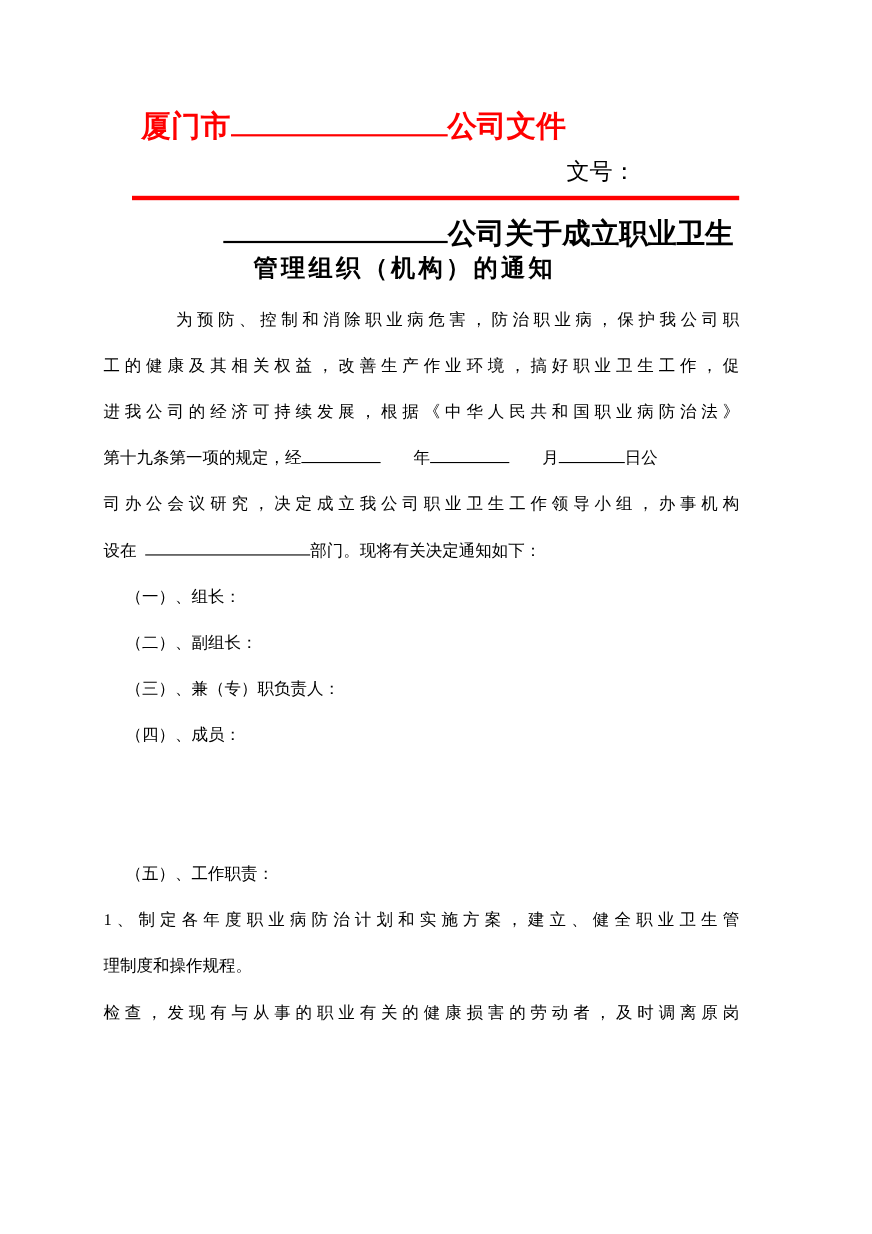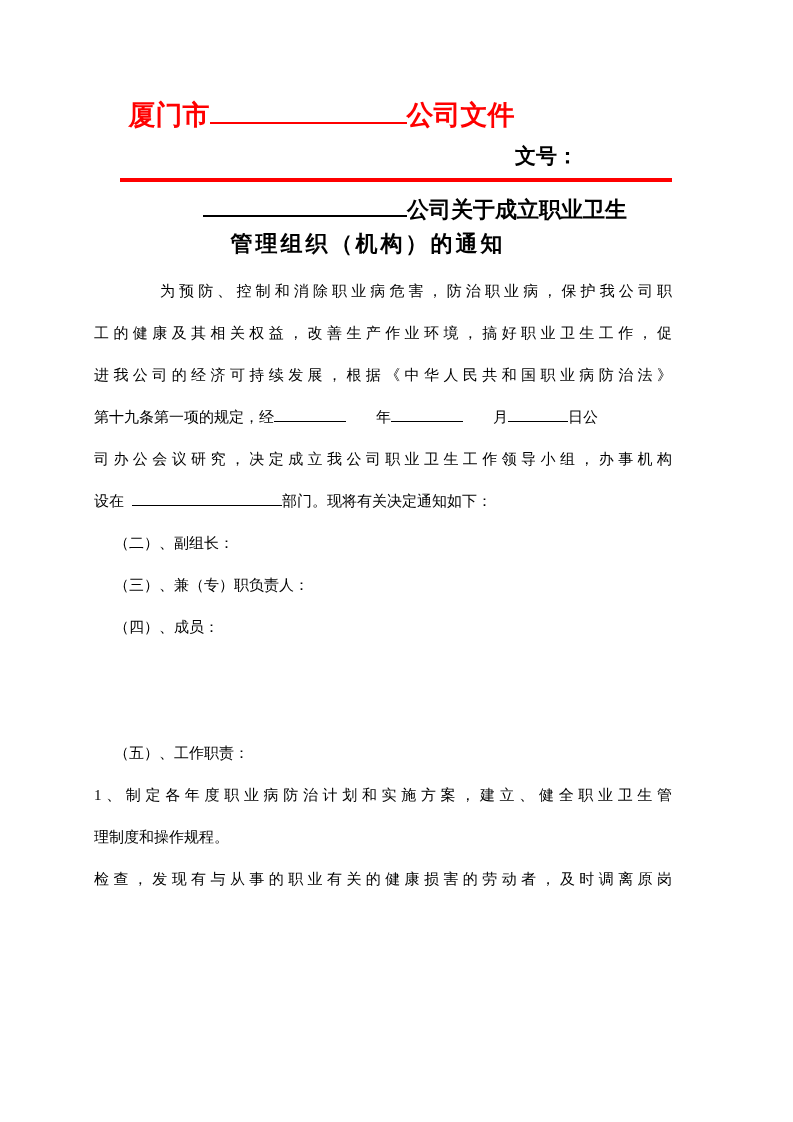--- a/index.html
+++ b/index.html
@@ -18,30 +18,30 @@
     font-size:27px;font-weight:bold;color:#FF0000;
     line-height:36px;white-space:nowrap;
   }
   .red-header .blank{
     display:inline-block;width:197px;height:1em;
     border-bottom:2px solid #FF0000;
     vertical-align:baseline;
   }
   .doc-number{
     position:absolute;top:142px;left:515px;
-    font-size:21px;line-height:28px;color:#000;font-weight:bold;
+    font-size:21px;line-height:28px;color:#000;
   }
   .red-rule{
     position:absolute;top:178px;left:120px;
     width:552px;height:4px;background:#FF0000;
   }
   
   .title-line1{
     position:absolute;top:193px;left:203px;
-    font-size:22px;font-weight:bold;line-height:30px;white-space:nowrap;
+    font-size:26px;font-weight:bold;line-height:30px;white-space:nowrap;
   }
   .title-line1 .blank{
     display:inline-block;width:204px;height:1em;
     border-bottom:2px solid #000;
     vertical-align:baseline;
   }
   .title-line2{
     position:absolute;top:229px;left:0;width:736px;
     text-align:center;letter-spacing:3px;
     font-size:22px;font-weight:bold;line-height:30px;
@@ -86,20 +86,21 @@
     <div class="line just indent">为预防、控制和消除职业病危害，防治职业病，保护我公司职</div>
     <div class="line just">工的健康及其相关权益，改善生产作业环境，搞好职业卫生工作，促</div>
     <div class="line just">进我公司的经济可持续发展，根据《中华人民共和国职业病防治法》</div>
 
     <div class="line"><span>第十九条第一项的规定，经</span><span class="blank-s u72"></span><span class="gap30"></span><span>年</span><span class="blank-s u72"></span><span class="gap30"></span><span>月</span><span class="blank-s u60"></span><span>日公</span></div>
 
     <div class="line just">司办公会议研究，决定成立我公司职业卫生工作领导小组，办事机构</div>
 
     <div class="line"><span>设在</span><span class="gap8"></span><span class="blank-s u150"></span><span>部门。现将有关决定通知如下：</span></div>
 
+    <div class="line bullet">（一）、组长：</div>
     <div class="line bullet">（二）、副组长：</div>
     <div class="line bullet">（三）、兼（专）职负责人：</div>
     <div class="line bullet">（四）、成员：</div>
 
     <div class="line"></div>
     <div class="line"></div>
 
     <div class="line bullet">（五）、工作职责：</div>
 
     <div class="line just">1、制定各年度职业病防治计划和实施方案，建立、健全职业卫生管</div>

